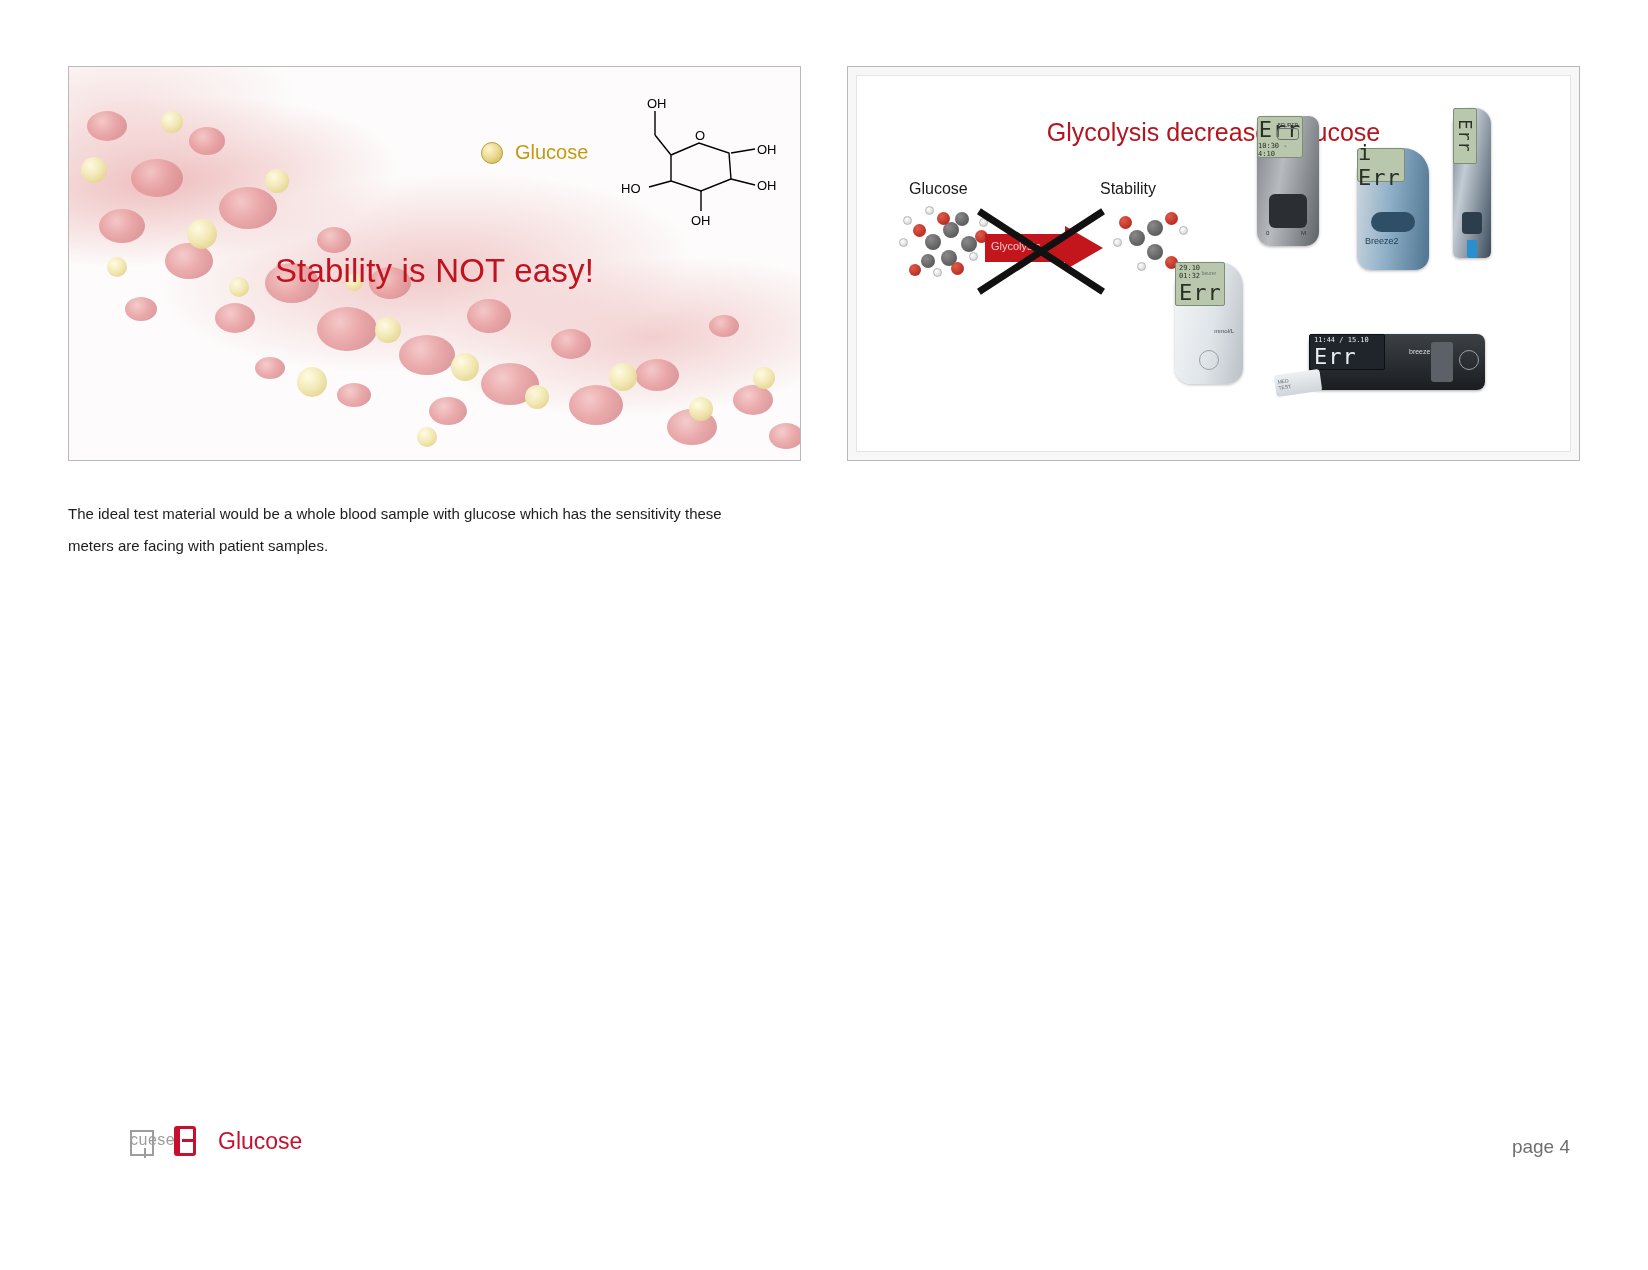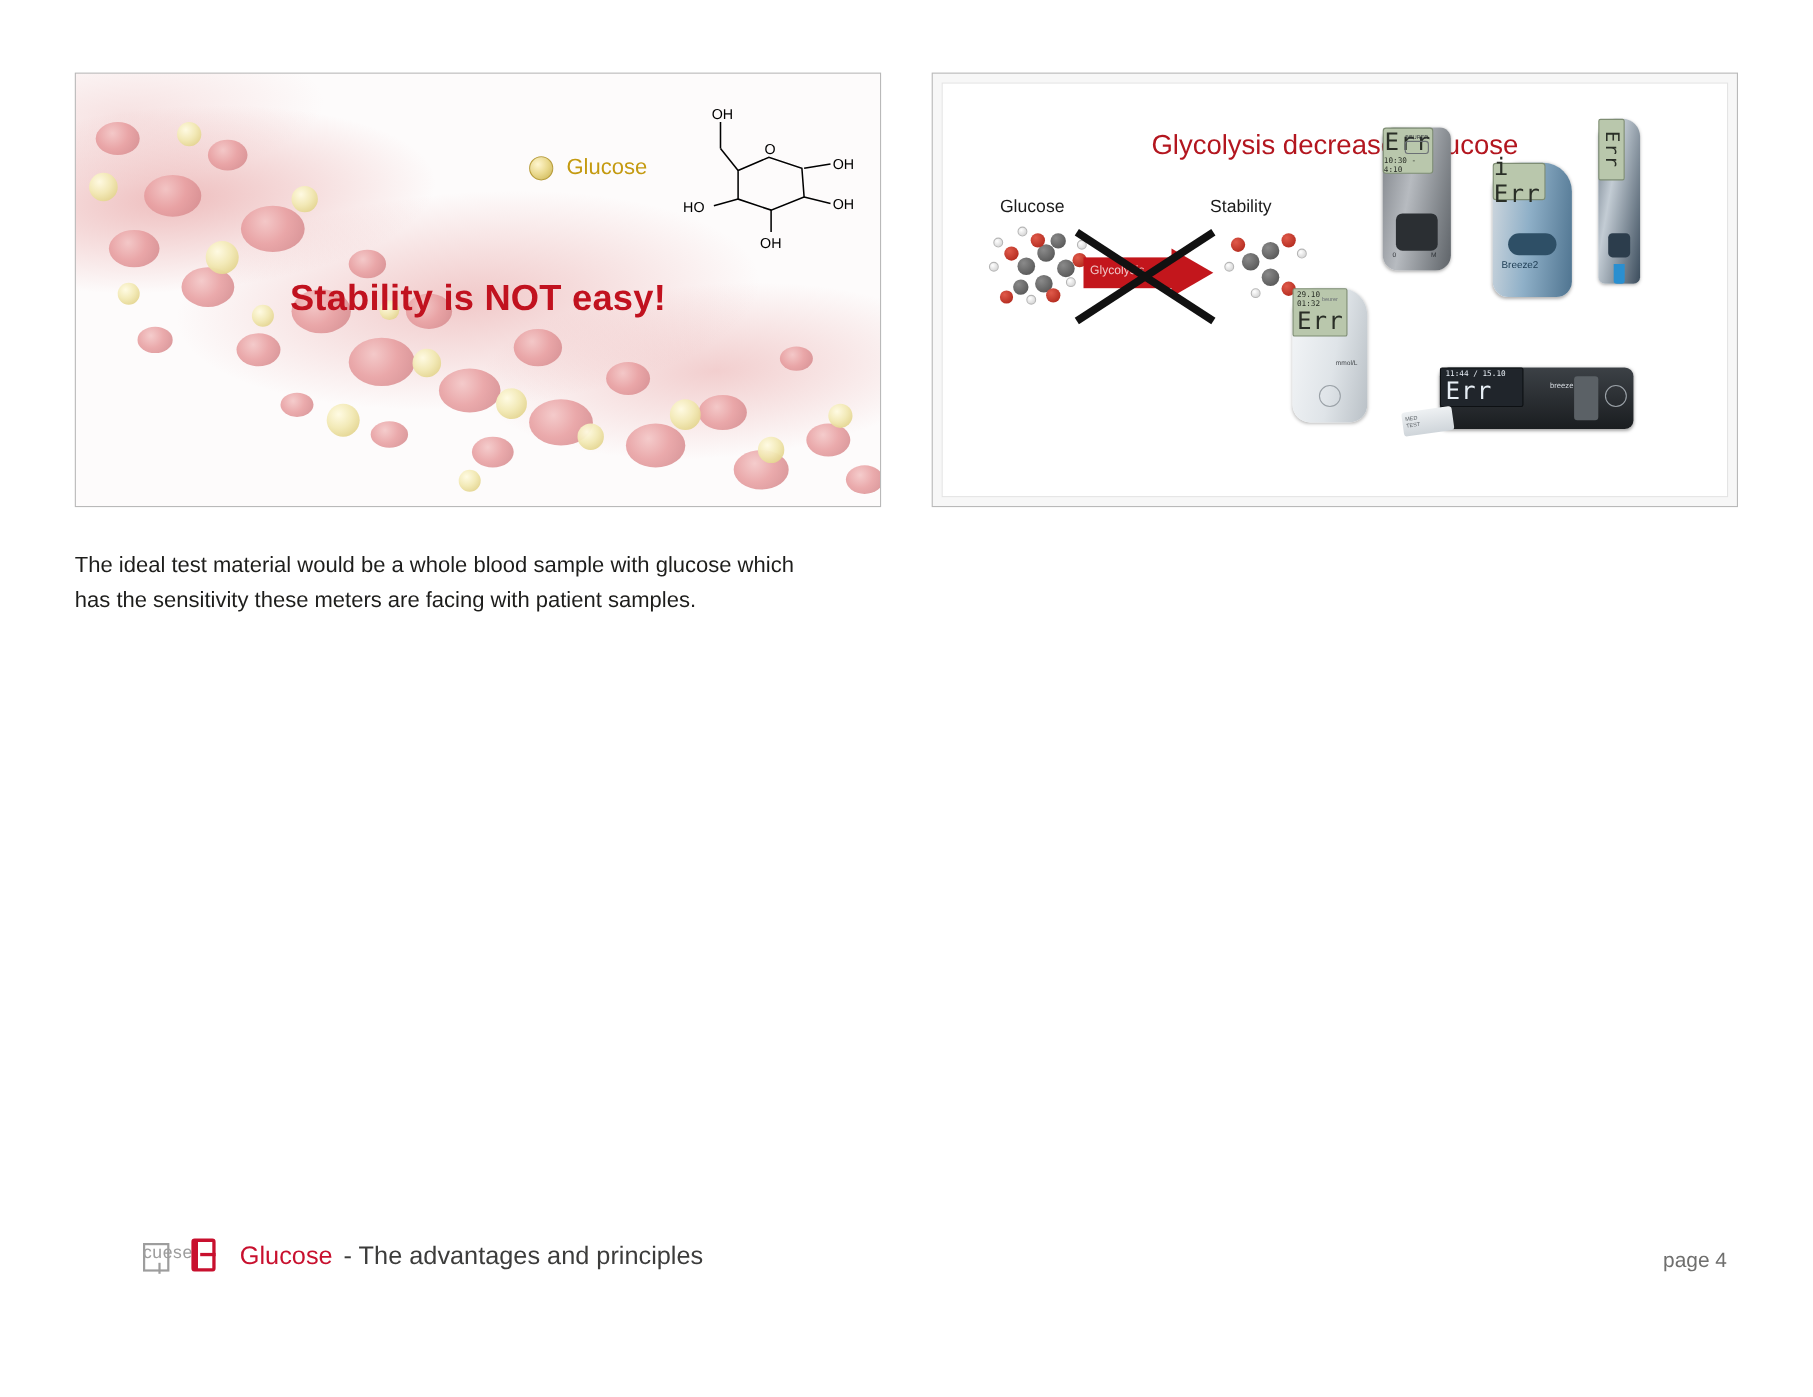--- a/index.html
+++ b/index.html
@@ -73,21 +73,20 @@
   }
 
   .slide1-title {
     position: absolute;
     left: 0; right: 0;
     top: 185px;
     text-align: center;
     color: #c1121f;
     font-size: 33px;
     letter-spacing: .2px;
-    font-weight: bold;
   }
 
   .glucose-legend {
     position: absolute;
     left: 412px; top: 74px;
     display: flex;
     align-items: center;
     gap: 12px;
   }
   .glucose-legend .dot {
@@ -198,21 +197,21 @@
     border-color: #0d1013;
     color: #e7eef5;
   }
   .lcd .err { font-size: 22px; }
   .tiny { font-size: 7px; letter-spacing: 0; }
 
   
   .col-left, .col-right {
     position: absolute;
     top: 498px;
-    font-size: 20px;
+    font-size: 15px;
     line-height: 32px;
     color: #1d1d1b;
   }
   .col-left  { left: 68px;  width: 660px; }
   .col-right { left: 812px; width: 680px; }
   .col-left p, .col-right p { margin: 0 0 30px 0; }
 
   
   .footer {
     position: absolute;
@@ -496,18 +495,17 @@
 
   <div class="footer">
     <div class="brand">
       <span class="logo">
         <span class="word">cuesee</span>
         <span class="q"></span>
         <span class="qtail"></span>
         <span class="e"></span>
       </span>
       <span class="name">Glucose</span>
-      <span class="sub">- The advantages and principles</span>
     </div>
     <div class="pagenum">page 4</div>
   </div>
 
 </div>
 
 </body></html>

